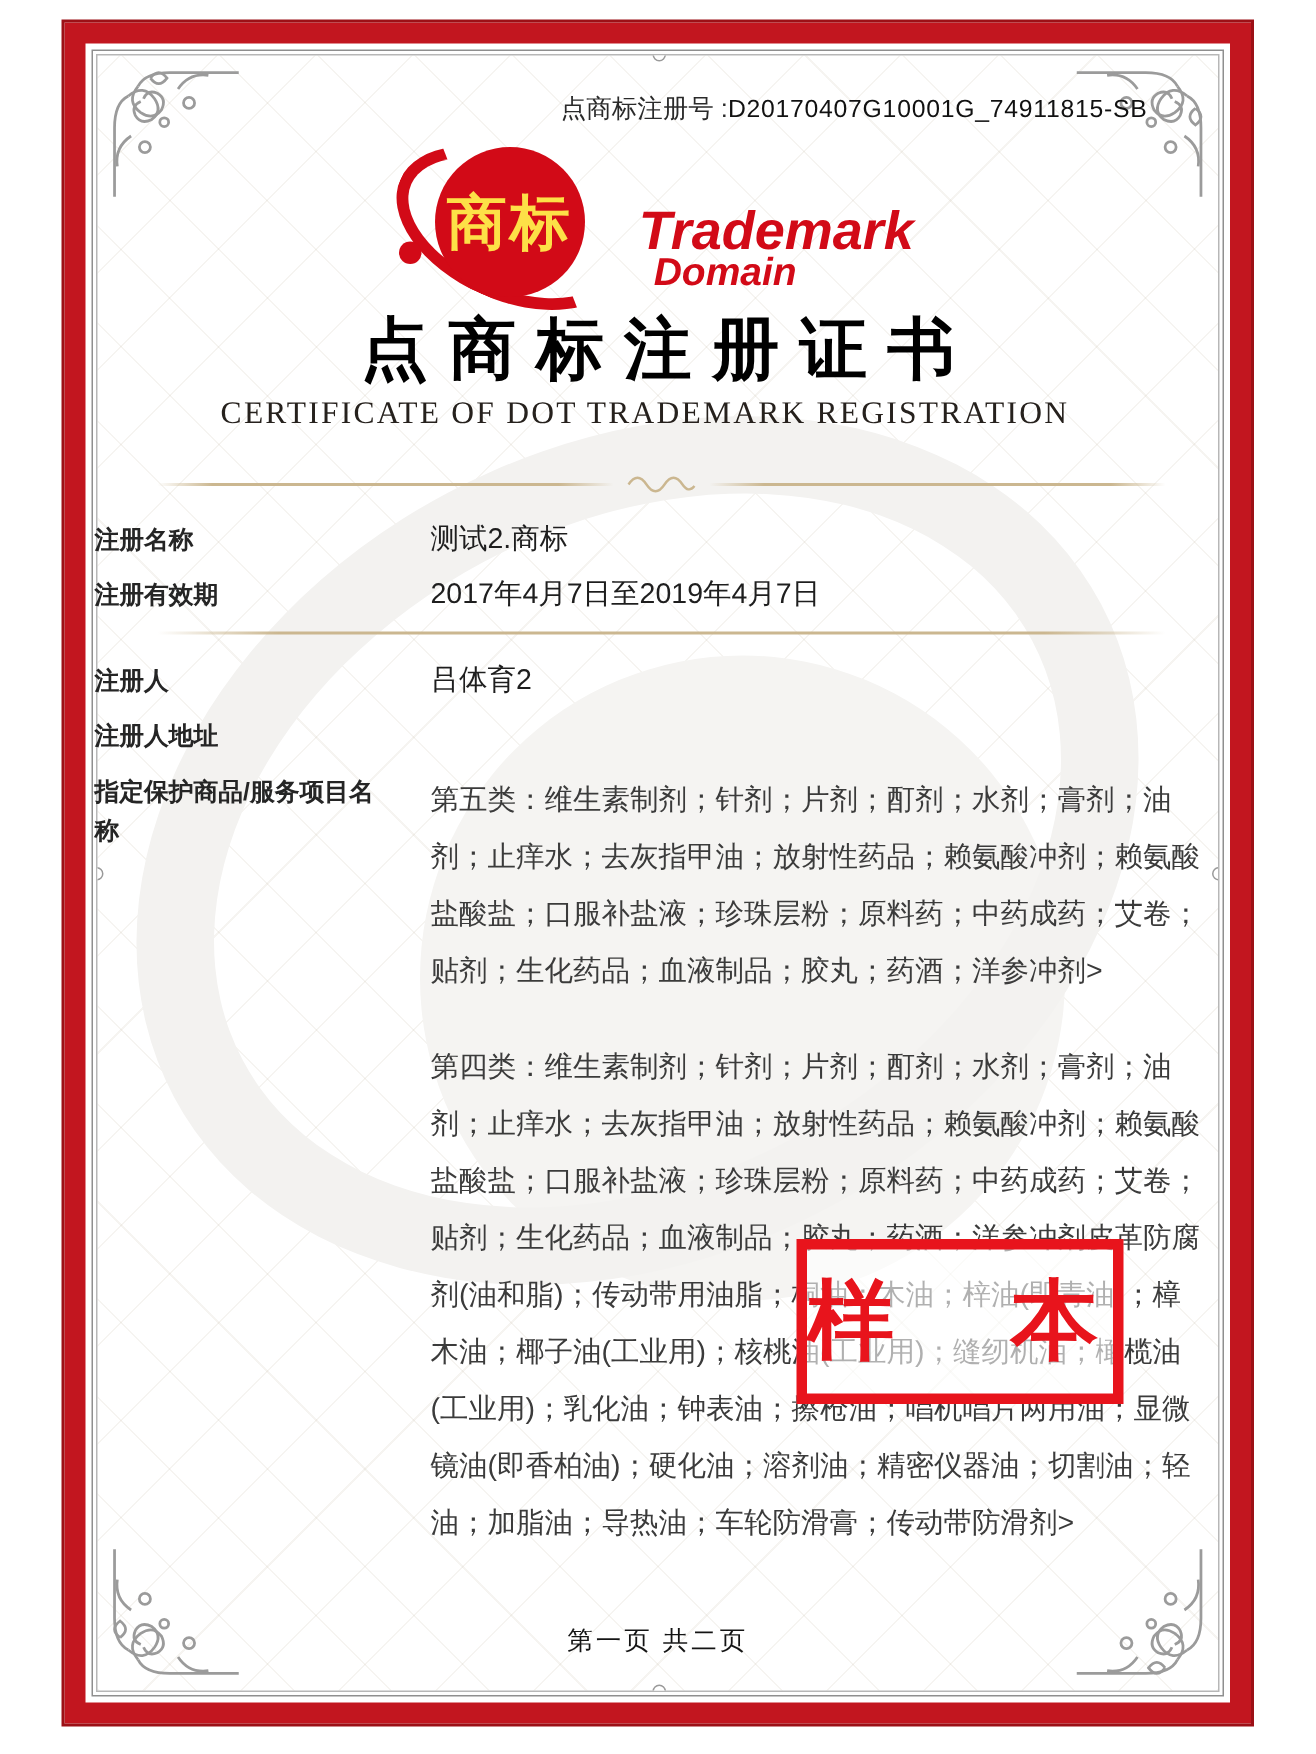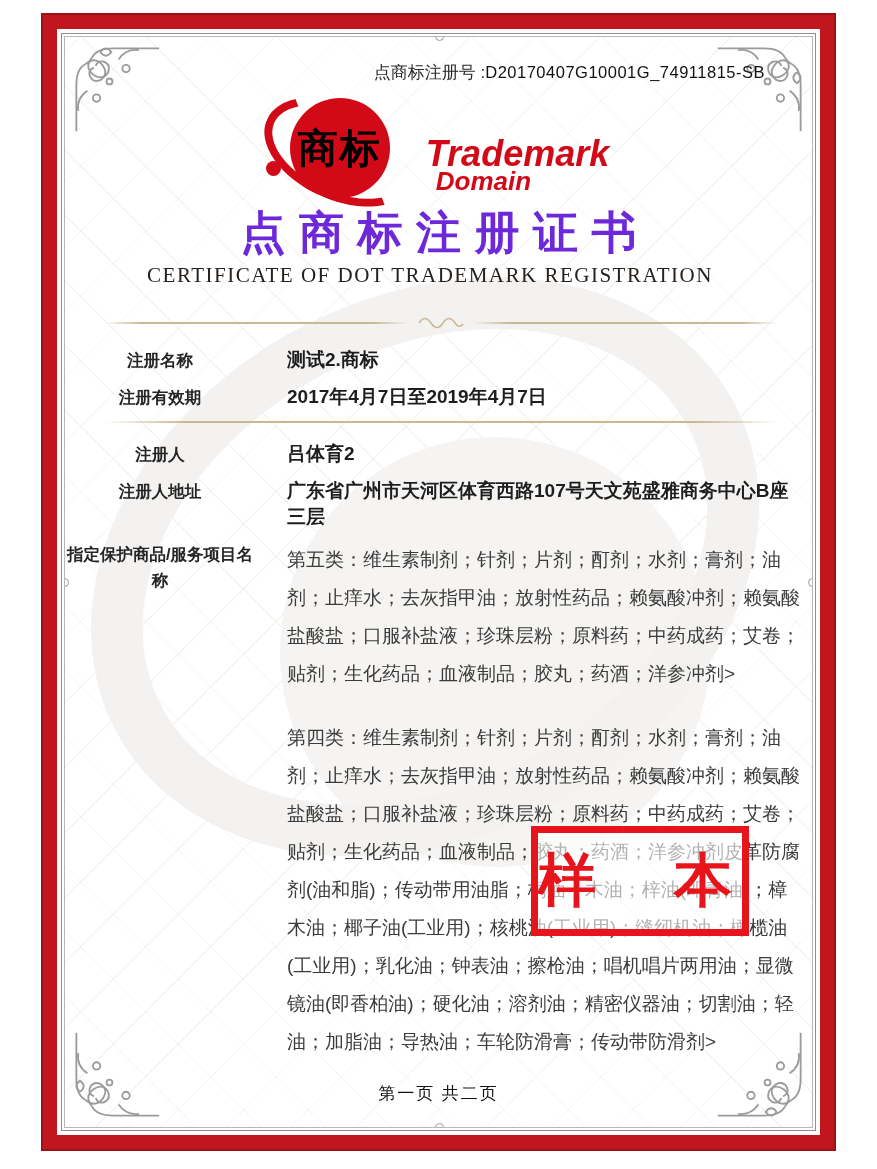--- a/index.html
+++ b/index.html
@@ -46,46 +46,46 @@
   .reg-line .val{font-weight:normal;font-size:16.5px;letter-spacing:0.5px;color:#111;}
 
   
   .logo-area{position:absolute;top:96px;left:0;right:0;display:flex;justify-content:center;align-items:flex-end;height:106px;}
   .logo-mark{position:relative;width:150px;height:104px;}
   .orbit{position:absolute;left:-8px;top:6px;width:160px;height:96px;border:8px solid transparent;
          border-bottom-color:#d20a17;border-left-color:#d20a17;border-radius:50%;
          transform:rotate(24deg);box-sizing:border-box;}
   .sphere{position:absolute;left:22px;top:0;width:100px;height:100px;border-radius:50%;background:#d20a17;
           display:flex;align-items:center;justify-content:center;}
-  .sphere-text{color:#000000;font-size:40px;font-weight:bold;letter-spacing:2px;}
+  .sphere-text{color:#fde047;font-size:40px;font-weight:bold;letter-spacing:2px;}
   .orbit-dot{position:absolute;left:-2px;bottom:26px;width:15px;height:15px;border-radius:50%;background:#d20a17;}
   .brand{margin-left:8px;margin-bottom:8px;color:#d20a17;font-style:italic;font-weight:bold;line-height:0.92;}
   .brand .l1{font-size:36px;}
   .brand .l2{font-size:26px;margin-left:10px;}
 
   .title-cn{position:absolute;top:203px;left:0;right:0;text-align:center;
             font-family:"Liberation Serif","DejaVu Serif",serif;font-weight:bold;
-            font-size:45px;color:#6d28d9;letter-spacing:0.30em;text-indent:0.30em;}
+            font-size:45px;color:#000000;letter-spacing:0.30em;text-indent:0.30em;}
   .title-en{position:absolute;top:263px;left:0;right:17px;text-align:center;
             font-family:"Liberation Serif","DejaVu Serif",serif;
             font-size:21px;color:#26211d;letter-spacing:1.5px;}
 
   .divider{position:absolute;left:105px;right:100px;display:flex;align-items:center;}
   .divider .dl{flex:1;height:2px;background:linear-gradient(90deg,rgba(203,183,144,0),#cbb790 12%,#cbb790 88%,rgba(203,183,144,0));}
   .divider.one{top:315px;}
   .divider.two{top:421px;}
   .divider .orn{margin:0 8px;color:#cbb790;display:flex;}
 
   .rows{position:absolute;left:63px;right:73px;}
   .rows.basic{top:347px;}
   .rows.detail{top:441px;}
   .row{display:flex;margin-bottom:11px;}
-  .row .label{width:194px;text-align:center;flex:0 0 194px;
+  .row .label{width:194px;text-align:left;flex:0 0 194px;
               font-weight:bold;font-size:16.5px;color:#252525;line-height:26px;}
-  .row .value{margin-left:30px;flex:1;font-size:19px;color:#1e1e1e;line-height:26px;font-weight:700;}
+  .row .value{margin-left:30px;flex:1;font-size:19px;color:#1e1e1e;line-height:26px;font-weight:400;}
   .row.body .value{font-weight:normal;color:#3b3b3b;line-height:38px;}
   .row.body .value p{margin:0 0 26px 0;}
 
   .stamp{position:absolute;left:531px;top:826px;width:204px;height:96px;border:7px solid #e8141c;
          display:flex;align-items:center;justify-content:center;box-sizing:content-box;
          font-family:"Liberation Serif","DejaVu Serif",serif;font-weight:bold;
          font-size:58px;color:#e8141c;letter-spacing:10px;background:rgba(255,255,255,0.6);z-index:3;}
 
   .footer{position:absolute;top:1082px;left:0;right:0;text-align:center;
           font-size:17px;color:#141414;letter-spacing:2px;}
@@ -212,21 +212,20 @@
       <span class="dl"></span>
     </div>
 
     <div class="rows detail">
       <div class="row">
         <div class="label">注册人</div>
         <div class="value">吕体育2</div>
       </div>
       <div class="row">
         <div class="label">注册人地址</div>
-        <div class="value">广东省广州市天河区体育西路107号天文苑盛雅商务中心B座三层</div>
       </div>
       <div class="row body">
         <div class="label">指定保护商品/服务项目名称</div>
         <div class="value">
           <p>第五类：维生素制剂；针剂；片剂；酊剂；水剂；膏剂；油剂；止痒水；去灰指甲油；放射性药品；赖氨酸冲剂；赖氨酸盐酸盐；口服补盐液；珍珠层粉；原料药；中药成药；艾卷；贴剂；生化药品；血液制品；胶丸；药酒；洋参冲剂&gt;</p>
           <p>第四类：维生素制剂；针剂；片剂；酊剂；水剂；膏剂；油剂；止痒水；去灰指甲油；放射性药品；赖氨酸冲剂；赖氨酸盐酸盐；口服补盐液；珍珠层粉；原料药；中药成药；艾卷；贴剂；生化药品；血液制品；胶丸；药酒；洋参冲剂皮革防腐剂(油和脂)；传动带用油脂；桐油；木油；梓油(即青油)；樟木油；椰子油(工业用)；核桃油(工业用)；缝纫机油；橄榄油(工业用)；乳化油；钟表油；擦枪油；唱机唱片两用油；显微镜油(即香柏油)；硬化油；溶剂油；精密仪器油；切割油；轻油；加脂油；导热油；车轮防滑膏；传动带防滑剂&gt;</p>
         </div>
       </div>
     </div>
 

